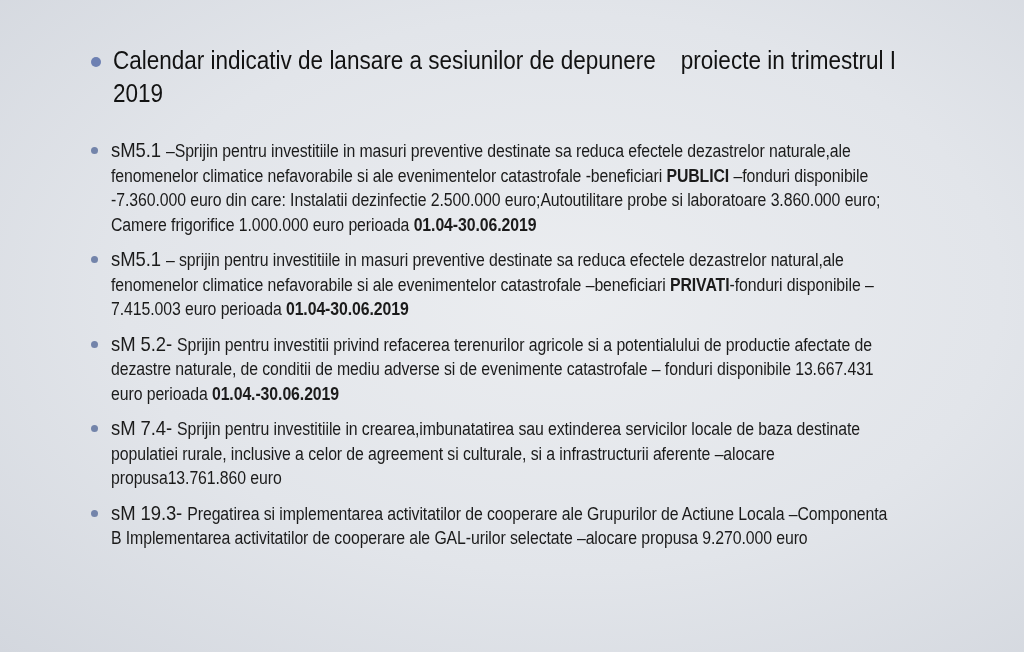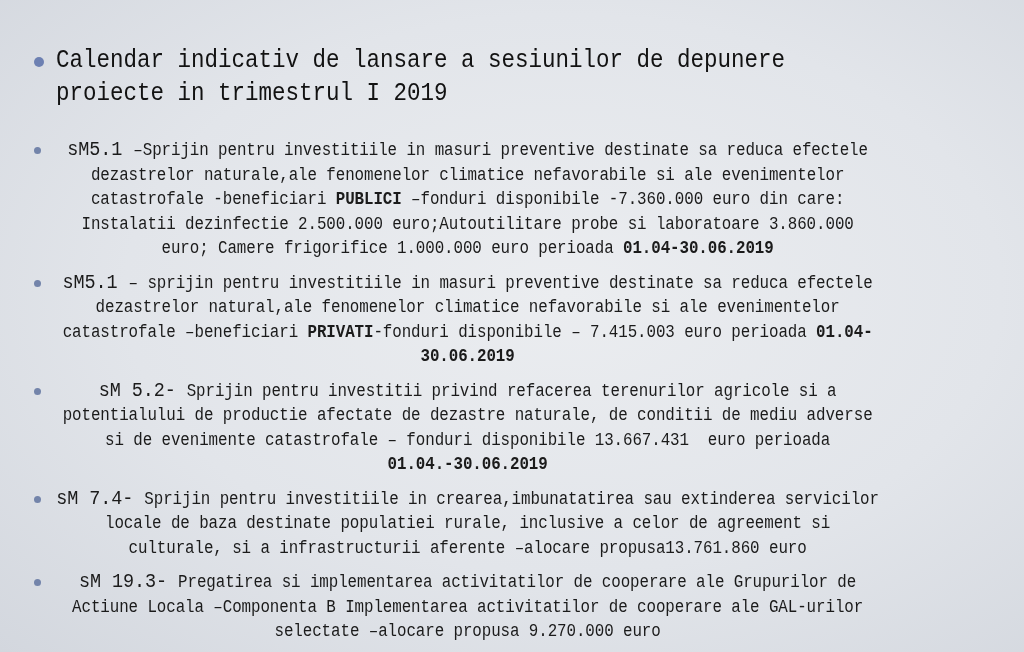--- a/index.html
+++ b/index.html
@@ -5,22 +5,21 @@
   html, body { margin: 0; padding: 0; }
   body {
     width: 1024px; height: 652px; overflow: hidden;
     font-family: "Liberation Sans", sans-serif;
     background: radial-gradient(ellipse at 55% 45%, #ebedf0 0%, #e2e5ea 55%, #d3d7de 100%);
   }
   .slide {
     position: relative;
     width: 1024px; height: 652px;
     box-sizing: border-box;
-    padding: 44px 30px 0 34px;
-    font-family: Liberation Mono, monospace;
+    padding: 44px 30px 0 91px;
   }
   .title-row {
     display: flex;
     align-items: flex-start;
     margin-bottom: 28px;
   }
   .title-dot {
     flex: 0 0 auto;
     width: 10px; height: 10px;
     border-radius: 50%;
@@ -38,21 +37,20 @@
     transform-origin: left top;
   }
   ul.bullets {
     list-style: none;
     margin: 0; padding: 0;
   }
   li.bullet-item {
     display: flex;
     align-items: flex-start;
     margin: 0 0 10px 0;
-    text-align: center;
   }
   .dot {
     flex: 0 0 auto;
     width: 7px; height: 7px;
     border-radius: 50%;
     margin: 9px 13px 0 0;
   }
   .runs {
     display: block;
     font-size: 18px;

